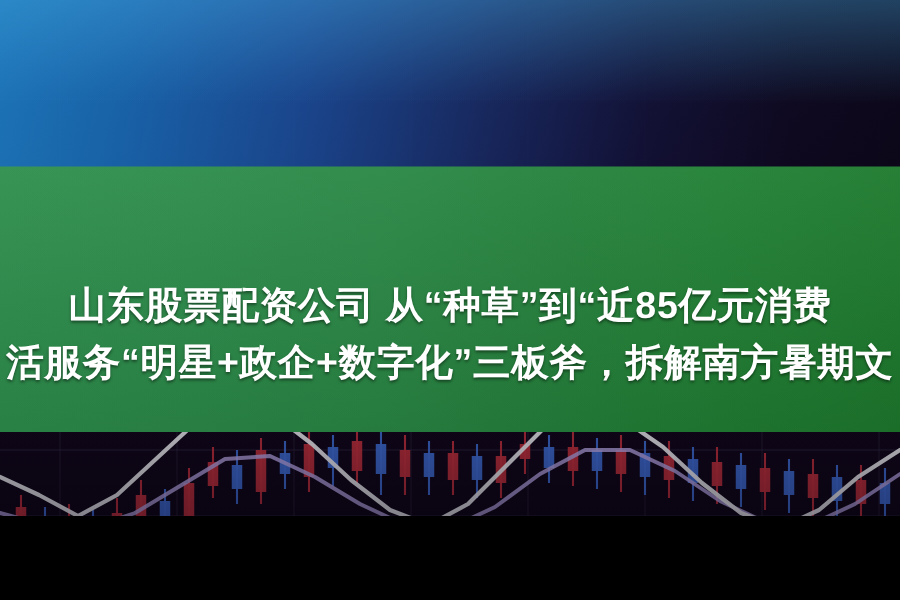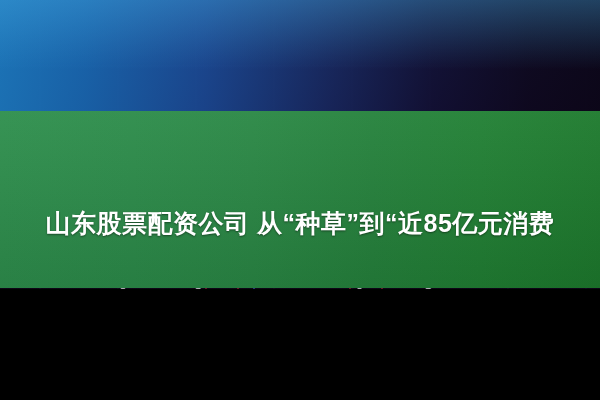--- a/index.html
+++ b/index.html
@@ -1,19 +1,19 @@
 <!DOCTYPE html>
 <html><head>
 <meta charset="utf-8">
 <style>
   html,body{margin:0;padding:0;background:#000;}
   *{box-sizing:border-box;}
   #stage{
     position:relative;
-    width:600px;height:289px;
+    width:600px;height:344px;
     overflow:hidden;
     font-family:"Liberation Sans","DejaVu Sans",sans-serif;
     background:#0d0614;
   }
 
   
   .chart-layer{position:absolute;inset:0;}
   .chart-layer svg{display:block;width:600px;height:400px;}
 
   
@@ -201,15 +201,16 @@
   <div class="blue-wash"></div>
 
   <div class="dark-wash"></div>
 
   <div class="green-band">
     <div class="band-sheen"></div>
   </div>
 
   <div class="headline">
     <div class="hl-line l1">山东股票配资公司 从“种草”到“近85亿元消费</div>
+    <div class="hl-line l2">活服务“明星+政企+数字化”三板斧，拆解南方暑期文</div>
   </div>
 
 </div>
 
 </body></html>

